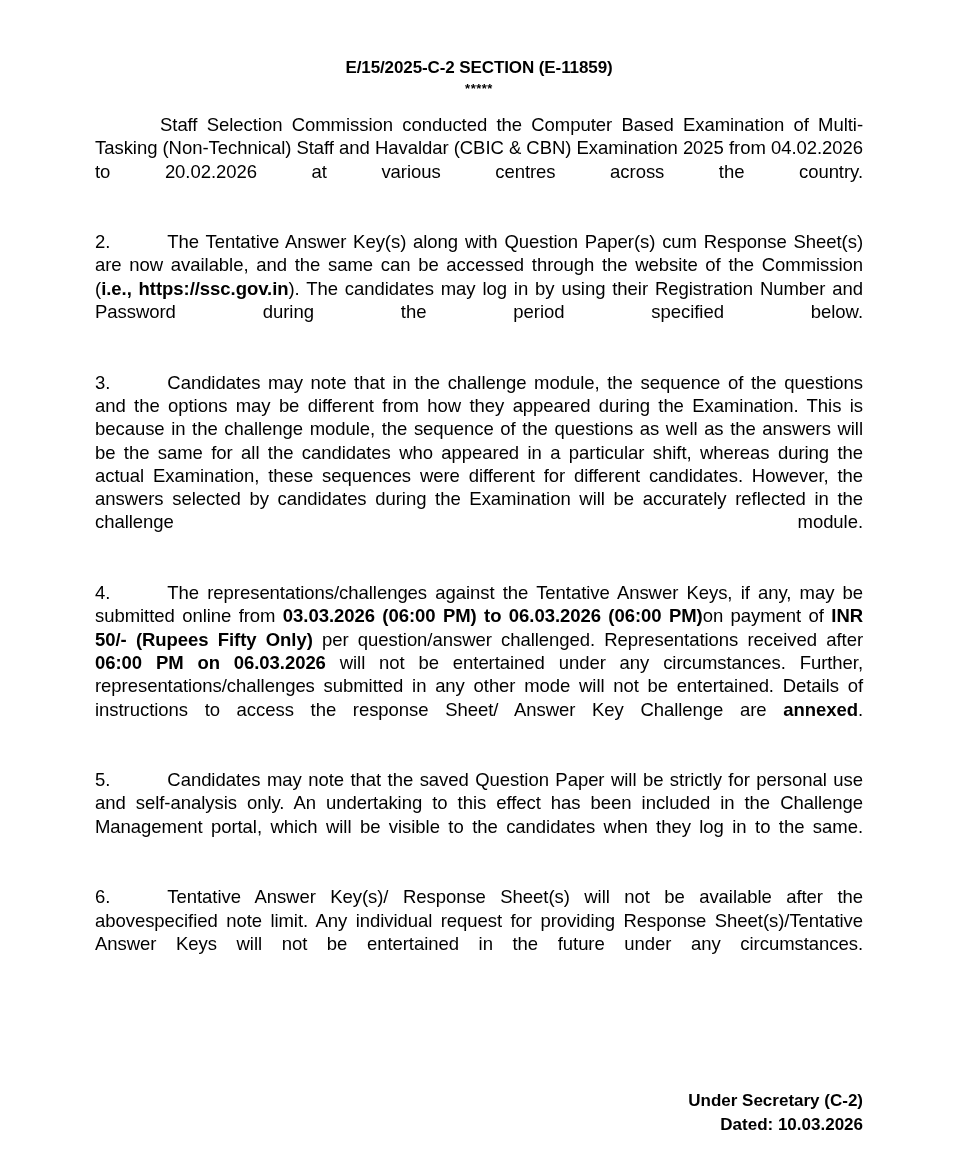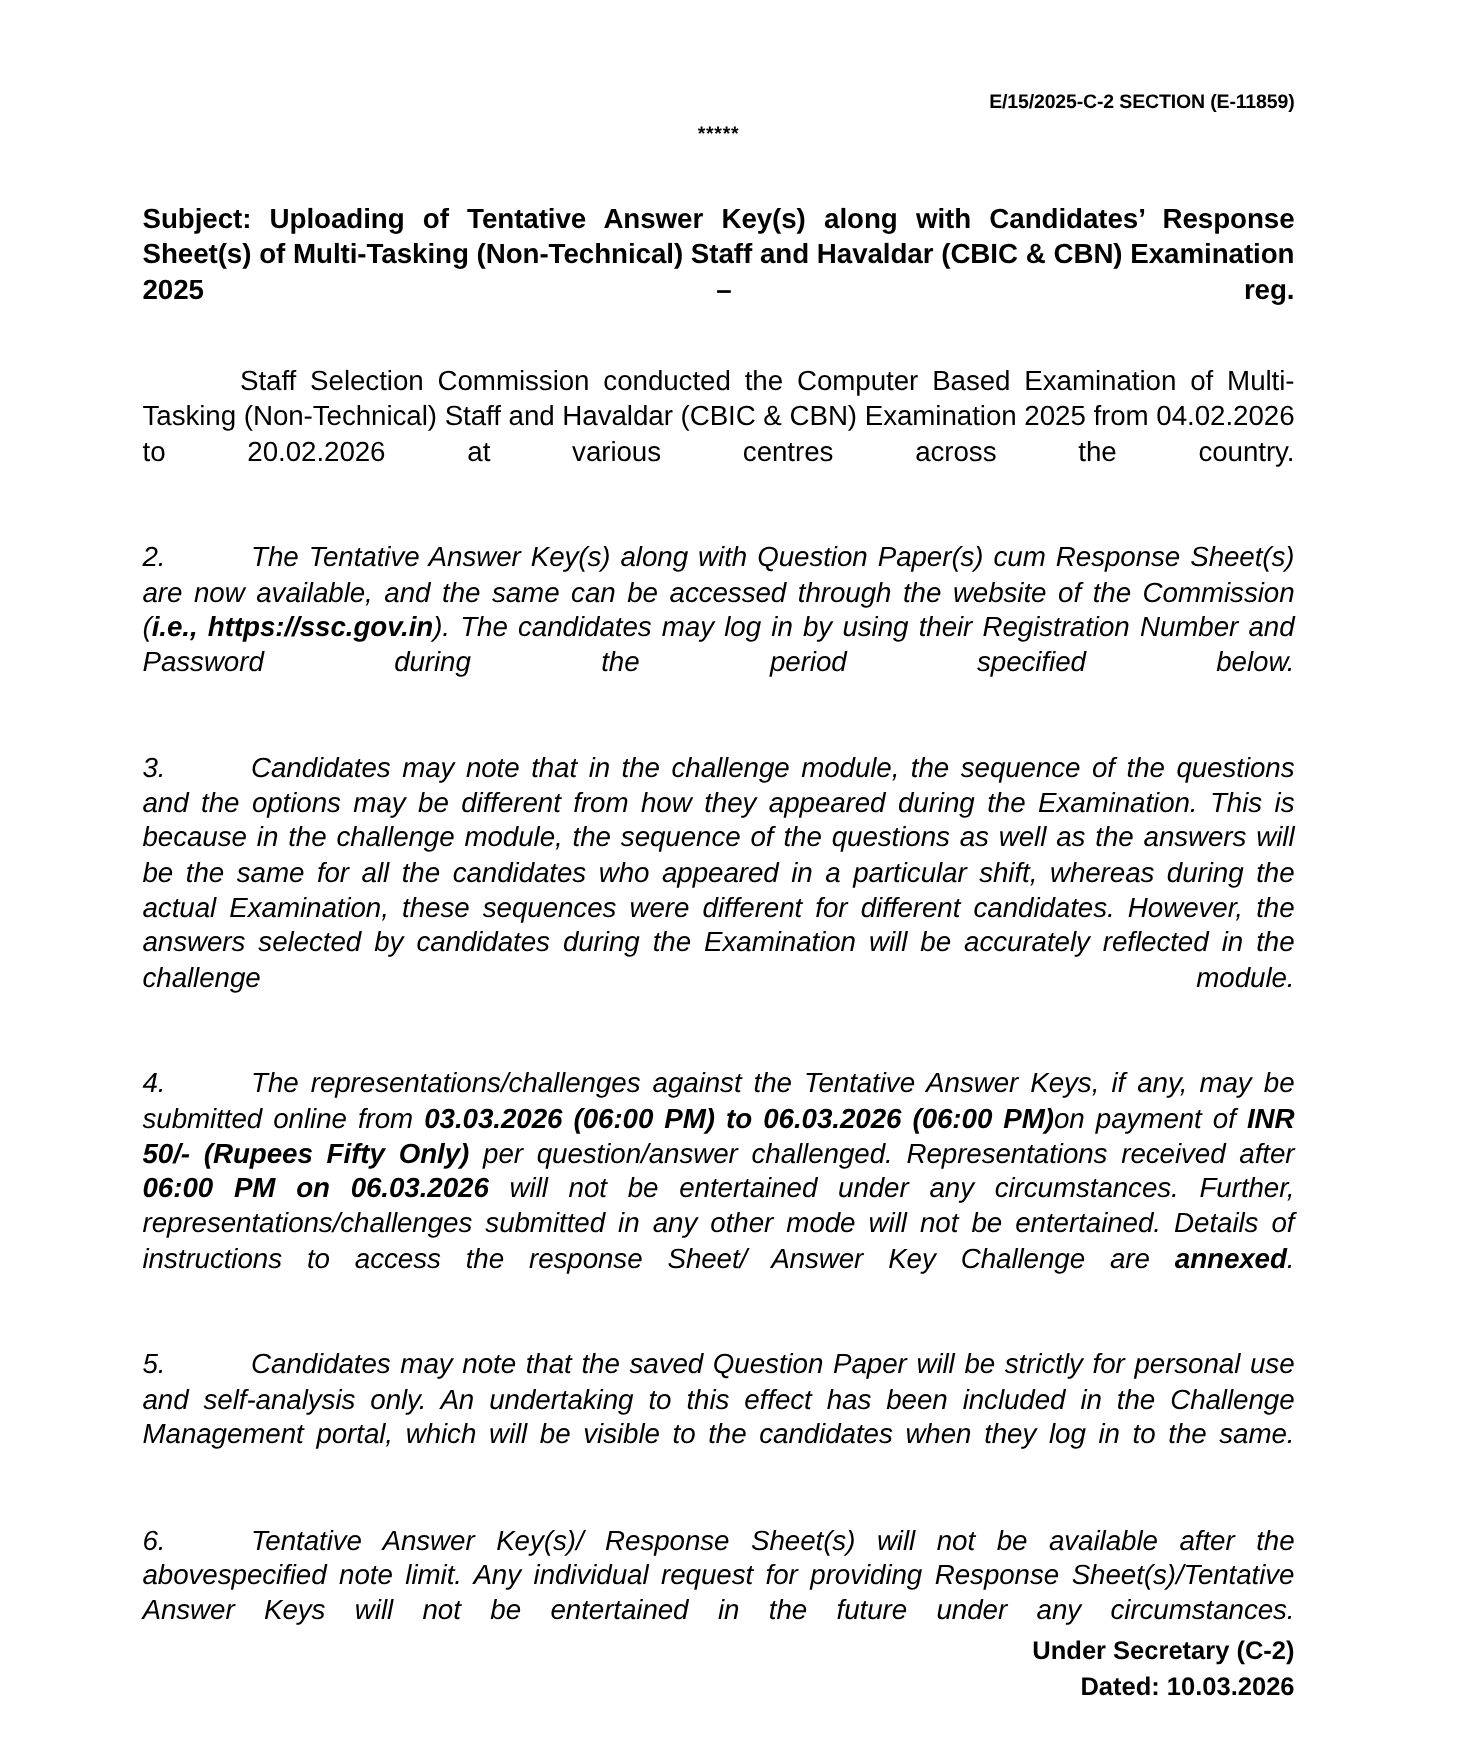--- a/index.html
+++ b/index.html
@@ -19,23 +19,23 @@
     box-sizing: border-box;
     overflow: hidden;
   }
   .content {
     position: absolute;
     left: 95px;
     top: 56px;
     width: 768px;
   }
   .hdr {
-    text-align: right;
+    text-align: center;
     font-weight: bold;
-    font-size: 13px;
+    font-size: 17px;
     line-height: 23px;
     letter-spacing: -0.1px;
   }
   .hdr-stars {
     text-align: center;
     font-weight: bold;
     font-size: 13px;
     line-height: 18px;
     letter-spacing: 0.5px;
     margin-top: 1px;
@@ -51,21 +51,21 @@
   .para::after {
     content: "";
     display: inline-block;
     width: 100%;
   }
   .subject {
     font-weight: bold;
     margin-top: 36px;
   }
   .gap-a { margin-top: 15px; }
-  .gap-b { margin-top: 24px; font-style: italic; }
+  .gap-b { margin-top: 24px; }
   .indent {
     display: inline-block;
     width: 65px;
   }
   .numtab {
     display: inline-block;
     width: 57px;
   }
   b { font-weight: bold; }
   .signblock {
@@ -82,21 +82,20 @@
 </head>
 <body>
 
 <div class="page">
 
   <div class="content">
 
     <div class="hdr">E/15/2025-C-2 SECTION (E-11859)</div>
     <div class="hdr-stars">*****</div>
 
-    <p class="para subject">Subject: Uploading of Tentative Answer Key(s) along with Candidates’ Response Sheet(s) of Multi-Tasking (Non-Technical) Staff and Havaldar (CBIC &amp; CBN) Examination 2025 – reg.</p>
 
     <p class="para gap-a"><span class="indent"></span><span>Staff Selection Commission conducted the Computer Based Examination of Multi-Tasking (Non-Technical) Staff and Havaldar (CBIC &amp; CBN) Examination 2025 from 04.02.2026 to 20.02.2026 at various centres across the country.</span></p>
 
     <p class="para gap-b"><span>2.</span><span class="numtab"></span><span>The Tentative Answer Key(s) along with Question Paper(s) cum Response Sheet(s) are now available, and the same can be accessed through the website of the Commission (</span><b>i.e., https://ssc.gov.in</b><span>). The candidates may log in by using their Registration Number and Password during the period specified below.</span></p>
 
     <p class="para gap-b"><span>3.</span><span class="numtab"></span><span>Candidates may note that in the challenge module, the sequence of the questions and the options may be different from how they appeared during the Examination. This is because in the challenge module, the sequence of the questions as well as the answers will be the same for all the candidates who appeared in a particular shift, whereas during the actual Examination, these sequences were different for different candidates. However, the answers selected by candidates during the Examination will be accurately reflected in the challenge module.</span></p>
 
     <p class="para gap-b"><span>4.</span><span class="numtab"></span><span>The representations/challenges against the Tentative Answer Keys, if any, may be submitted online from </span><b>03.03.2026 (06:00 PM) to 06.03.2026 (06:00 PM)</b><span>on payment  of </span><b>INR 50/- (Rupees Fifty Only)</b><span> per question/answer challenged. Representations received after </span><b>06:00 PM on 06.03.2026</b><span> will not be entertained under any circumstances. Further, representations/challenges submitted in any other mode will not be entertained. Details of instructions to access the response Sheet/ Answer Key Challenge are </span><b>annexed</b><span>.</span></p>
 
     <p class="para gap-b"><span>5.</span><span class="numtab"></span><span>Candidates may note that the saved Question Paper will be strictly for personal use and self-analysis only. An undertaking to this effect has been included in the Challenge Management portal, which will be visible to the candidates when they log in to the same.</span></p>

